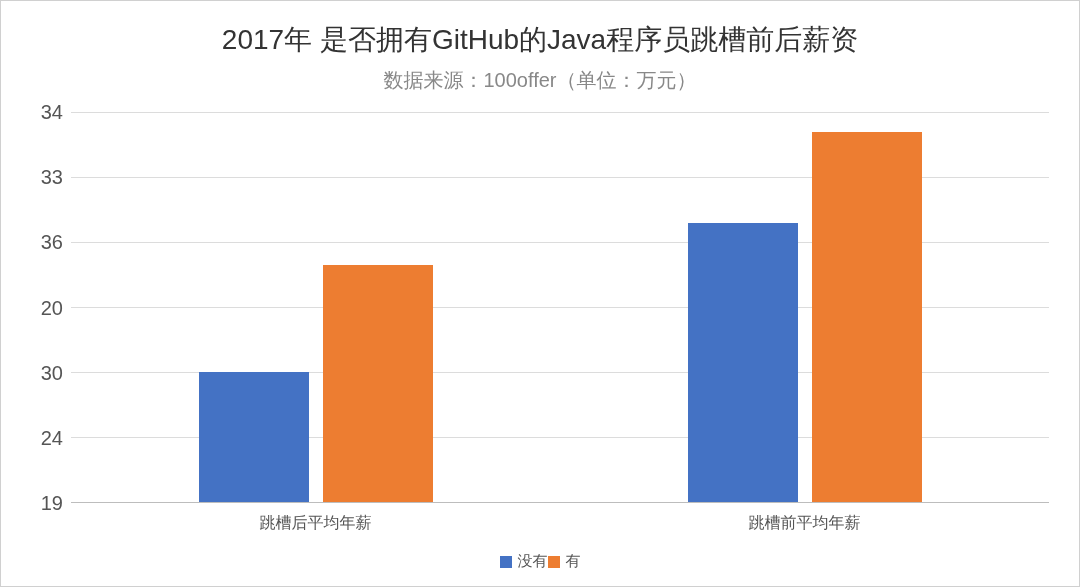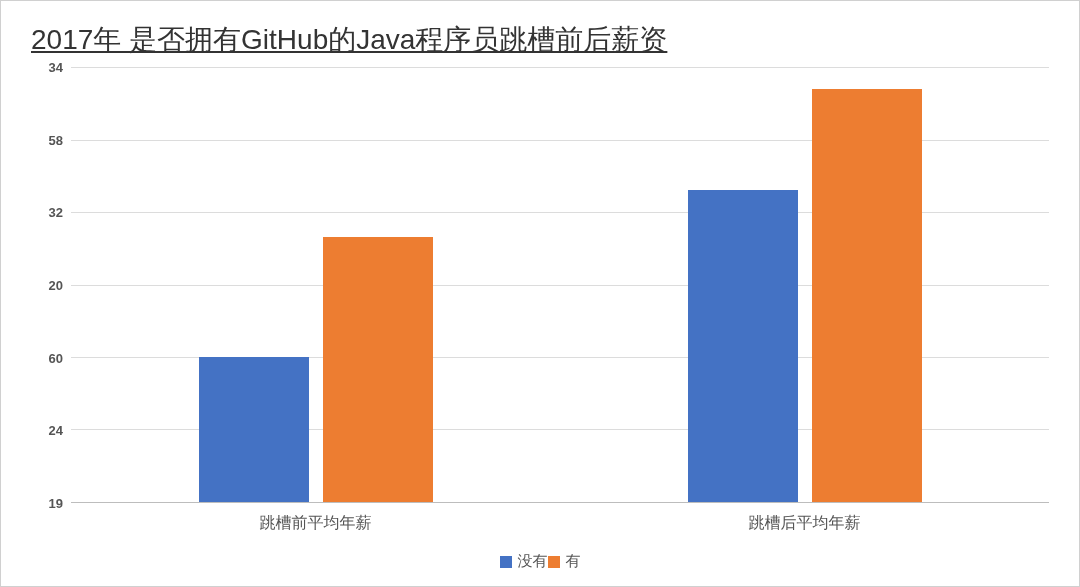--- a/index.html
+++ b/index.html
@@ -12,50 +12,48 @@
       border: 1px solid #d0d0d0;
     }
     .chart-container {
       width: 100%;
       height: 100%;
       padding: 20px 30px 15px 30px;
       display: flex;
       flex-direction: column;
     }
     .title {
-      text-align: left;
+      text-align: center;
       font-size: 28px;
       color: #333333;
       font-weight: normal;
       margin-bottom: 8px;
-      text-decoration: underline;
     }
     .subtitle {
       text-align: center;
       font-size: 20px;
       color: #888888;
       margin-bottom: 18px;
     }
     .plot-area {
       flex: 1;
       position: relative;
       display: flex;
     }
     .y-axis {
       width: 40px;
       position: relative;
       height: 100%;
     }
     .y-tick {
       position: absolute;
       right: 8px;
-      font-size: 13px;
+      font-size: 20px;
       color: #555555;
       transform: translateY(-50%);
-      font-weight: bold;
     }
     .grid-area {
       flex: 1;
       position: relative;
       border-bottom: 1px solid #bdbdbd;
     }
     .grid-line {
       position: absolute;
       left: 0;
       right: 0;
@@ -111,28 +109,29 @@
       height: 12px;
     }
     .swatch.blue { background: #4472C4; }
     .swatch.orange { background: #ED7D31; }
   </style>
 </head>
 <body>
 
 <div class="chart-container">
   <div class="title">2017年 是否拥有GitHub的Java程序员跳槽前后薪资</div>
+  <div class="subtitle">数据来源：100offer（单位：万元）</div>
 
   <div class="plot-area">
     <div class="y-axis">
       <div class="y-tick" style="top:0%">34</div>
-      <div class="y-tick" style="top:16.6667%">58</div>
-      <div class="y-tick" style="top:33.3333%">32</div>
+      <div class="y-tick" style="top:16.6667%">33</div>
+      <div class="y-tick" style="top:33.3333%">36</div>
       <div class="y-tick" style="top:50%">20</div>
-      <div class="y-tick" style="top:66.6667%">60</div>
+      <div class="y-tick" style="top:66.6667%">30</div>
       <div class="y-tick" style="top:83.3333%">24</div>
       <div class="y-tick" style="top:100%">19</div>
     </div>
     <div class="grid-area">
       <div class="grid-line" style="top:0%"></div>
       <div class="grid-line" style="top:16.6667%"></div>
       <div class="grid-line" style="top:33.3333%"></div>
       <div class="grid-line" style="top:50%"></div>
       <div class="grid-line" style="top:66.6667%"></div>
       <div class="grid-line" style="top:83.3333%"></div>
@@ -144,22 +143,22 @@
         </div>
         <div class="group">
           <div class="bar blue" style="height:71.6667%"></div>
           <div class="bar orange" style="height:95%"></div>
         </div>
       </div>
     </div>
   </div>
 
   <div class="x-labels">
+    <div class="x-label">跳槽后平均年薪</div>
     <div class="x-label">跳槽前平均年薪</div>
-    <div class="x-label">跳槽后平均年薪</div>
   </div>
 
   <div class="legend">
     <div class="legend-item">
       <span class="swatch blue"></span>
       <span>没有</span>
     </div>
     <div class="legend-item">
       <span class="swatch orange"></span>
       <span>有</span>

